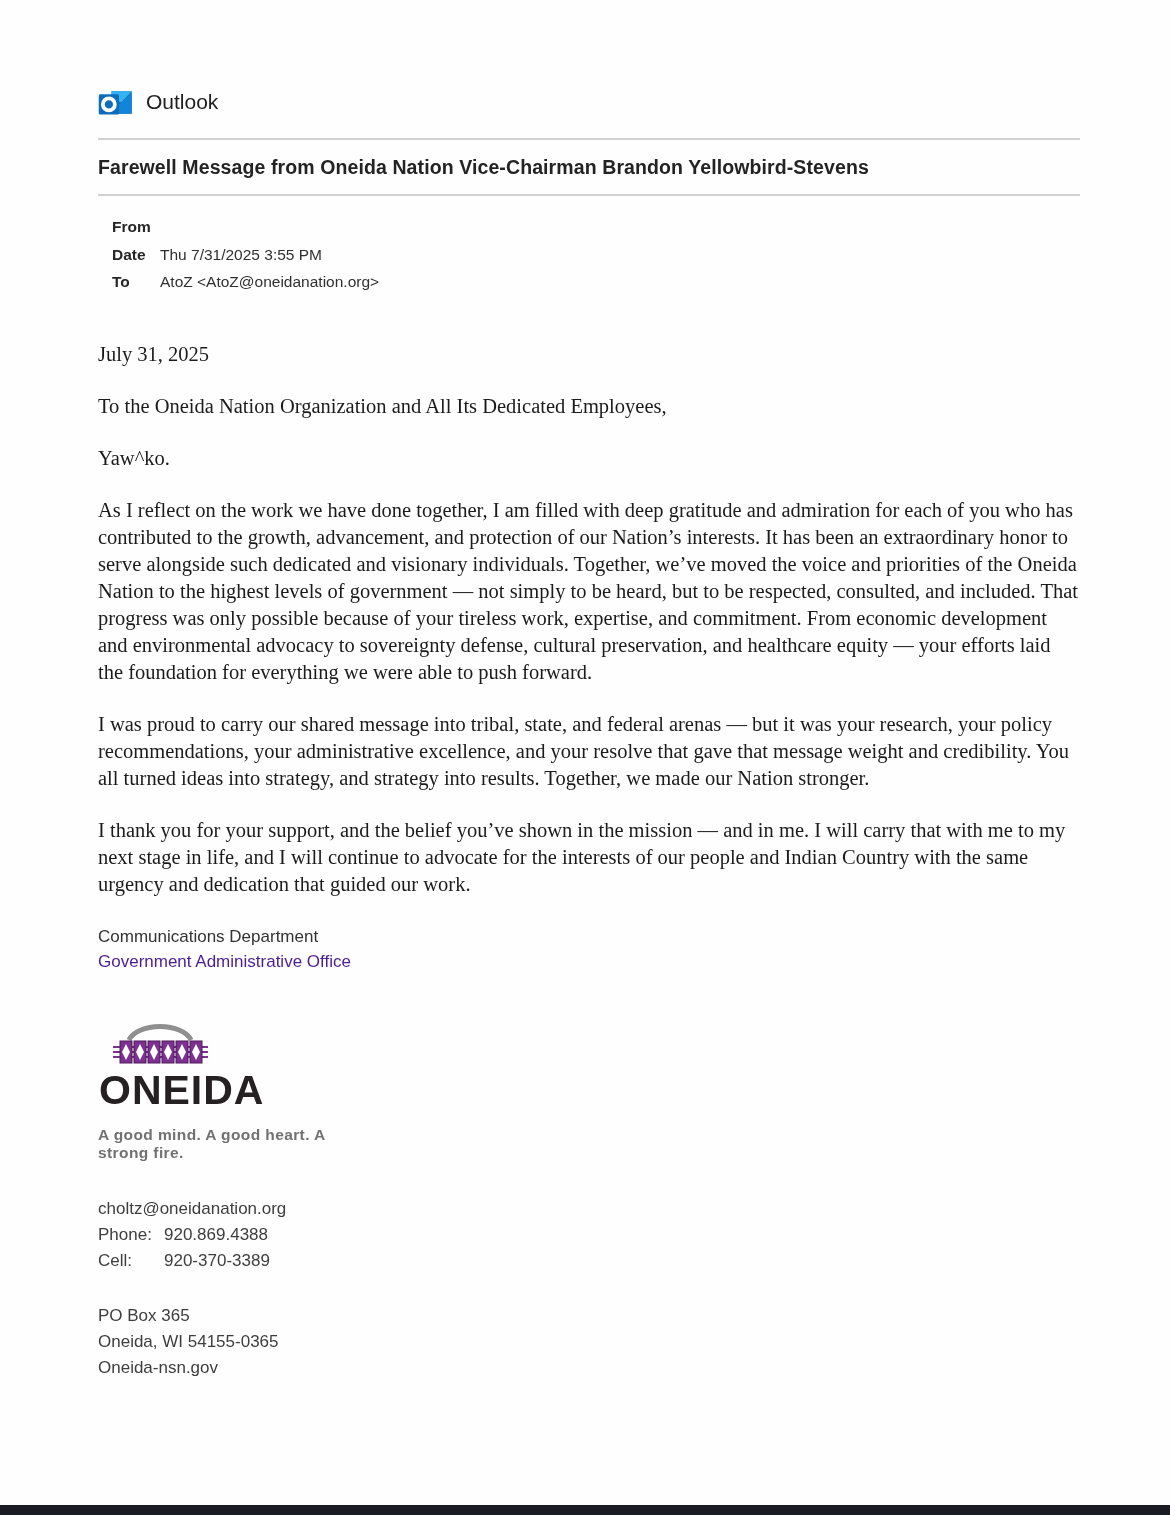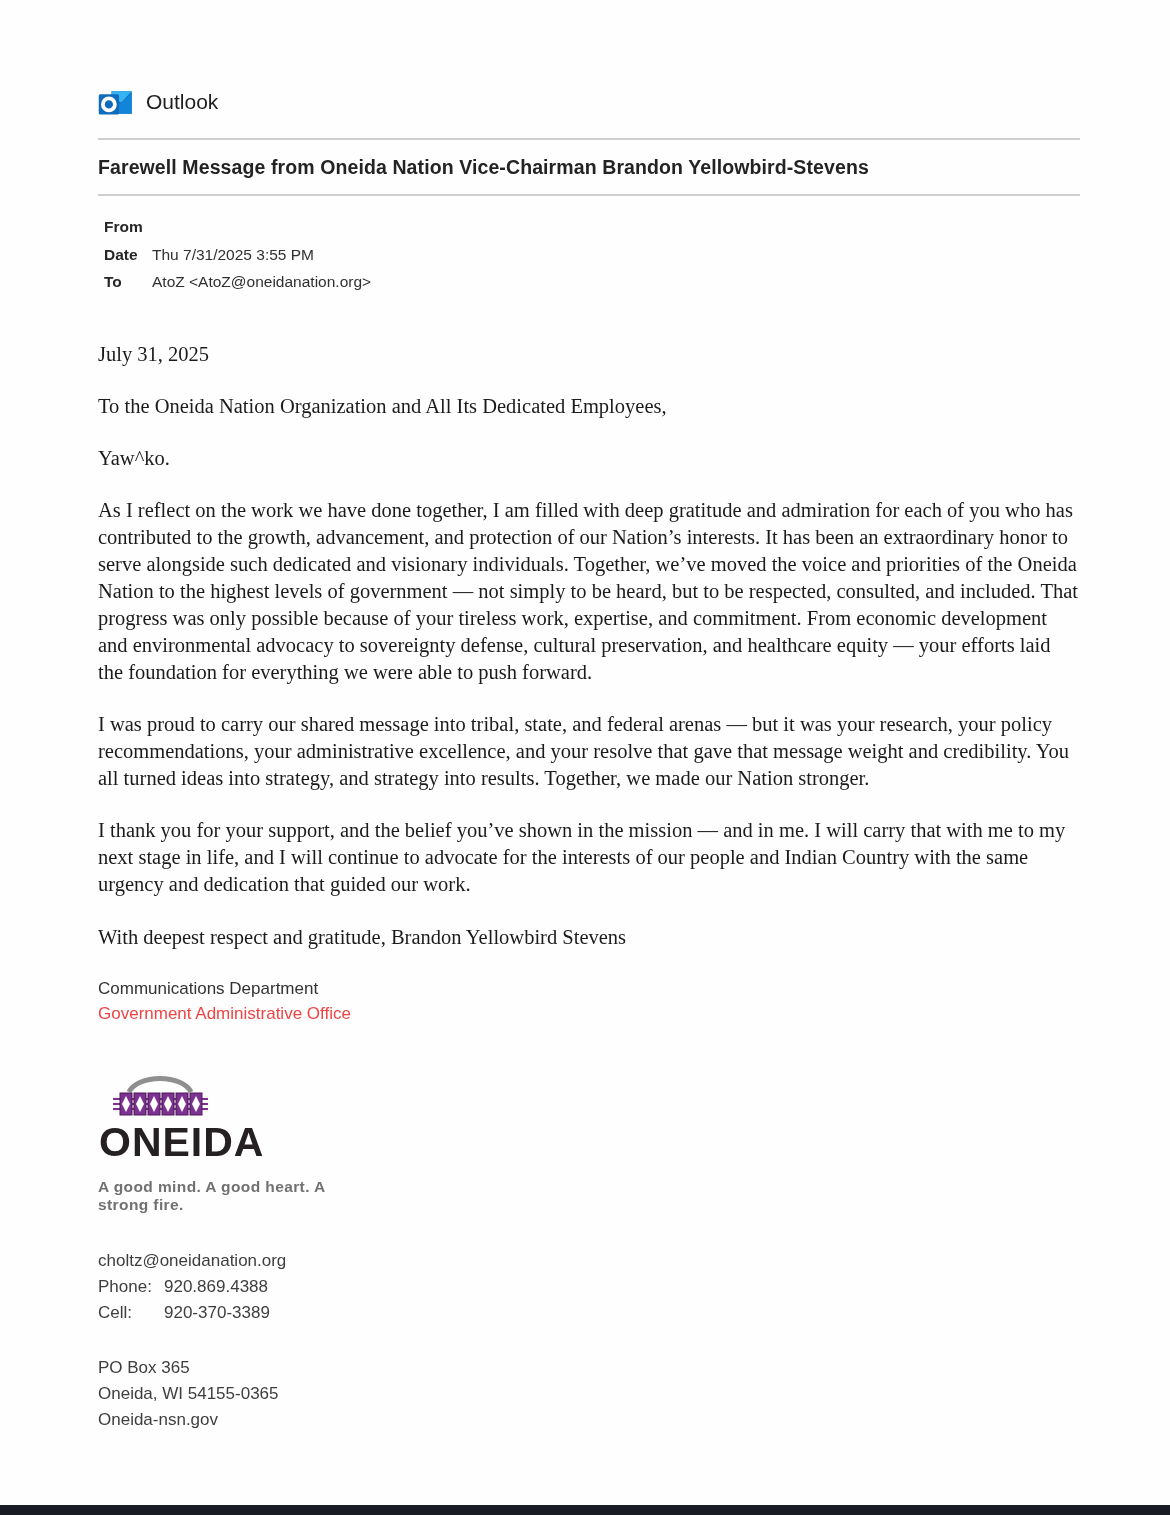--- a/index.html
+++ b/index.html
@@ -16,36 +16,36 @@
 
   
   .brand-row { display: flex; align-items: center; gap: 12px; height: 36px; margin-bottom: 18px; }
   .brand-name { font-size: 21px; color: #1f1f1f; }
 
   .rule { border: none; border-top: 2px solid #cfcfcf; margin: 0; }
 
   .subject { font-size: 19.5px; font-weight: bold; color: #232323; margin: 16px 0 15px 0; letter-spacing: 0.1px; }
 
   .meta { margin: 22px 0 0 6px; font-size: 15.5px; color: #2b2b2b; }
-  .meta-row { display: flex; margin-bottom: 9px; line-height: 1.2; }
+  .meta-row { display: flex; margin-bottom: 9px; line-height: 1.2; margin-left: 8px; }
   .meta-label { font-weight: bold; width: 48px; flex: 0 0 48px; color: #262626; }
   .meta-value { color: #303030; }
 
   
   .body-text {
     font-family: "Liberation Serif", serif;
     font-size: 20.5px; line-height: 1.32; color: #1b1b1b;
     margin-top: 49px; max-width: 990px;
   }
   .body-text p { margin: 0 0 25px 0; }
 
   
   .sig { font-size: 17px; margin-top: 14px; line-height: 1.5; }
   .sig-dept { color: #333; }
-  .sig-office { color: #ef4444; }
+  .sig-office { color: #4c1d95; }
 
   .logo-box { margin-top: 40px; width: 250px; }
   .tagline { font-size: 15.5px; font-weight: bold; color: #717171; letter-spacing: 0.4px; margin-top: 12px; }
 
   .contact { margin-top: 34px; font-size: 17px; color: #3e3e3e; line-height: 1.55; }
   .contact-label { display: inline-block; width: 66px; }
   .address { margin-top: 28px; font-size: 17px; color: #3e3e3e; line-height: 1.55; }
 
   .bottom-bar { position: absolute; left: 0; right: 0; bottom: 0; height: 10px; background: #1a1c23; }
 </style>
@@ -89,21 +89,20 @@
     </div>
   </div>
 
   <div class="body-text">
     <p>July 31, 2025</p>
     <p>To the Oneida Nation Organization and All Its Dedicated Employees,</p>
     <p>Yaw^ko.</p>
     <p>As I reflect on the work we have done together, I am filled with deep gratitude and admiration for each of you who has contributed to the growth, advancement, and protection of our Nation’s interests. It has been an extraordinary honor to serve alongside such dedicated and visionary individuals. Together, we’ve moved the voice and priorities of the Oneida Nation to the highest levels of government — not simply to be heard, but to be respected, consulted, and included. That progress was only possible because of your tireless work, expertise, and commitment. From economic development and environmental advocacy to sovereignty defense, cultural preservation, and healthcare equity — your efforts laid the foundation for everything we were able to push forward.</p>
     <p>I was proud to carry our shared message into tribal, state, and federal arenas — but it was your research, your policy recommendations, your administrative excellence, and your resolve that gave that message weight and credibility. You all turned ideas into strategy, and strategy into results. Together, we made our Nation stronger.</p>
     <p>I thank you for your support, and the belief you’ve shown in the mission — and in me. I will carry that with me to my next stage in life, and I will continue to advocate for the interests of our people and Indian Country with the same urgency and dedication that guided our work.</p>
-    <p>With deepest respect and gratitude, Brandon Yellowbird Stevens</p>
   </div>
 
   <div class="sig">
     <div class="sig-dept">Communications Department</div>
     <div class="sig-office">Government Administrative Office</div>
   </div>
 
   <div class="logo-box">
     <svg width="250" height="95" viewBox="0 0 250 95" aria-hidden="true">
 

